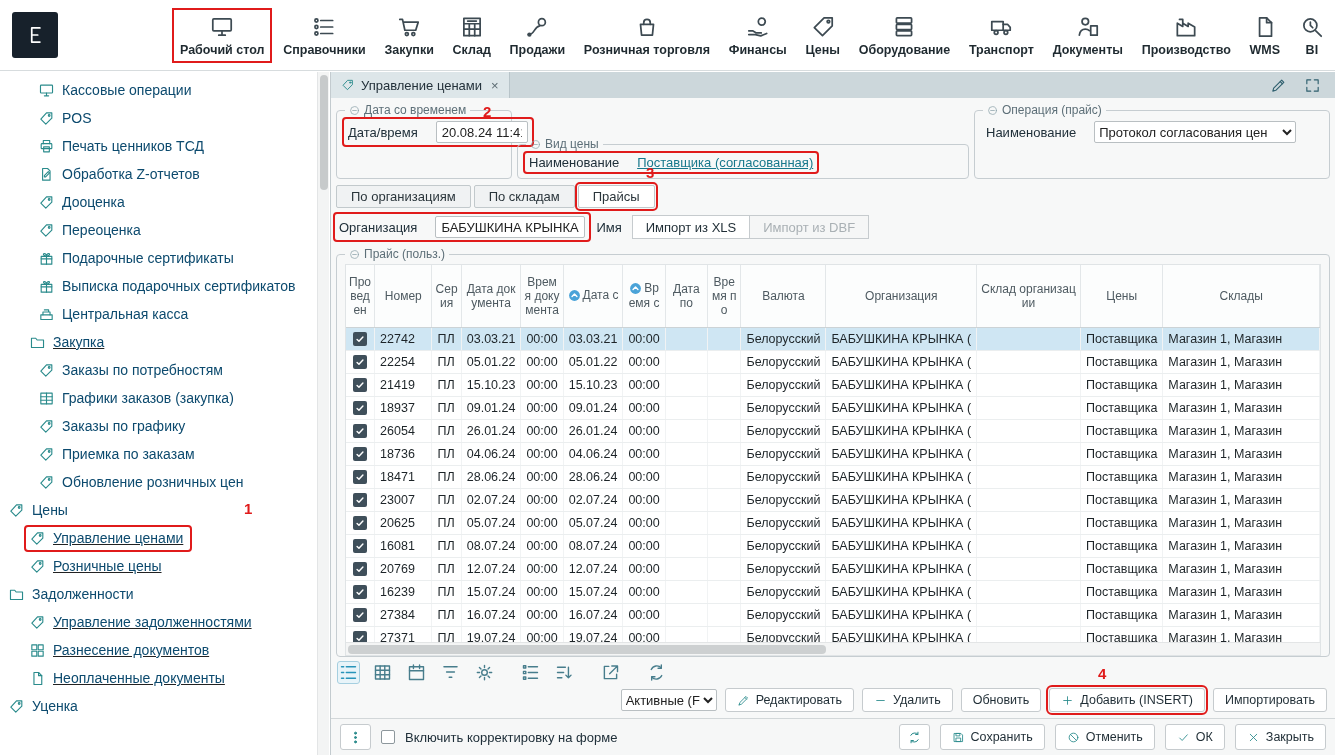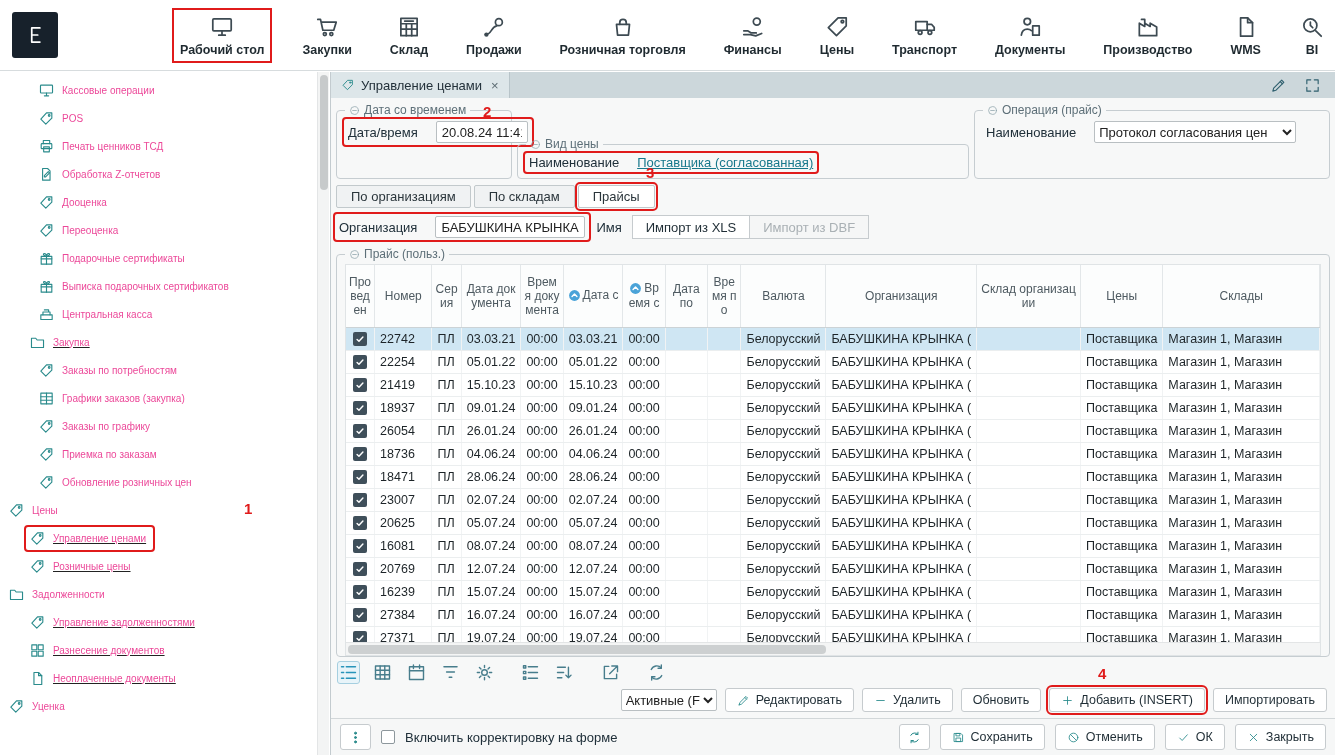--- a/index.html
+++ b/index.html
@@ -27,21 +27,21 @@
   .nav-item .lbl { font-size:12.5px; color:#1f2a30; white-space:nowrap;font-weight:bold; }
   .nav-item.hl { outline:2px solid #e01b1b; outline-offset:0; }
 
   
   #sidebar { position:absolute; top:72px; left:0; bottom:0; width:329px; background:#fff;
              display:flex; }
   #side-list { flex:1; padding-top:4px; overflow:hidden; }
   .side-item { height:28px; display:flex; align-items:center; cursor:pointer; }
   .side-item .inner { display:inline-flex; align-items:center; gap:7px; padding:2px 6px 2px 2px; }
   .side-item .ic { width:17px; height:17px; color:#2a8b8c; }
-  .side-item .lbl { font-size:10px; color:#ec4899; white-space:nowrap; }
+  .side-item .lbl { font-size:14px; color:#0c4a6e; white-space:nowrap; }
   .ind0 { padding-left:6px; } .ind1 { padding-left:27px;text-decoration:underline; } .ind2 { padding-left:36px; }
   #side-scroll { width:12px; background:#f3f4f4; border-left:1px solid #e3e5e6; position:relative; }
   #side-thumb { position:absolute; top:3px; left:1.5px; width:8px; height:115px;
                 background:#c7cacb; border-radius:4px; }
 
   
   #main { position:absolute; top:72px; left:330px; right:0; bottom:0; display:flex;
           flex-direction:column; background:#f7f8f8; border-left:1px solid #c3cbcf; }
   #tabstrip { height:26px; background:#ccd7db; display:flex; align-items:stretch; flex:none; }
   #doc-tab { display:flex; align-items:center; gap:6px; padding:0 10px; background:#dde6e9;
@@ -142,20 +142,31 @@
           <svg viewBox="0 0 24 24" fill="none" stroke="currentColor" stroke-width="1.6" stroke-linecap="round" stroke-linejoin="round">
             <rect x="3.5" y="4.5" width="17" height="11" rx="1"></rect>
             <path d="M9 19.5h6M12 15.5v4"></path>
           </svg>
         </span>
        <span class="lbl">Рабочий стол</span>
      </div>
       <div class="nav-item">
        <span class="ic">
           <svg viewBox="0 0 24 24" fill="none" stroke="currentColor" stroke-width="1.6" stroke-linecap="round" stroke-linejoin="round">
+            <path d="M9 6h11M9 12h11M9 18h11"></path>
+            <circle cx="5" cy="6" r="1.4"></circle>
+            <circle cx="5" cy="12" r="1.4"></circle>
+            <circle cx="5" cy="18" r="1.4"></circle>
+          </svg>
+        </span>
+       <span class="lbl">Справочники</span>
+     </div>
+      <div class="nav-item">
+       <span class="ic">
+          <svg viewBox="0 0 24 24" fill="none" stroke="currentColor" stroke-width="1.6" stroke-linecap="round" stroke-linejoin="round">
             <path d="M3.5 5h2.5l2.2 10h10l2.3-7.5H7"></path>
             <circle cx="10" cy="18.5" r="1.4"></circle>
             <circle cx="16" cy="18.5" r="1.4"></circle>
           </svg>
         </span>
        <span class="lbl">Закупки</span>
      </div>
       <div class="nav-item">
        <span class="ic">
           <svg viewBox="0 0 24 24" fill="none" stroke="currentColor" stroke-width="1.6" stroke-linecap="round" stroke-linejoin="round">
@@ -194,20 +205,30 @@
        <span class="lbl">Финансы</span>
      </div>
       <div class="nav-item">
        <span class="ic">
           <svg viewBox="0 0 24 24" fill="none" stroke="currentColor" stroke-width="1.6" stroke-linecap="round" stroke-linejoin="round">
             <path d="M13 3.5h7.5V11L11.5 20 4 12.5z"></path>
             <circle cx="17" cy="7" r="1.2"></circle>
           </svg>
         </span>
        <span class="lbl">Цены</span>
+     </div>
+      <div class="nav-item">
+       <span class="ic">
+          <svg viewBox="0 0 24 24" fill="none" stroke="currentColor" stroke-width="1.6" stroke-linecap="round" stroke-linejoin="round">
+            <rect x="5" y="3.5" width="14" height="5" rx="0.8"></rect>
+            <rect x="5" y="9.5" width="14" height="5" rx="0.8"></rect>
+            <rect x="5" y="15.5" width="14" height="4.5" rx="0.8"></rect>
+          </svg>
+        </span>
+       <span class="lbl">Оборудование</span>
      </div>
       <div class="nav-item">
        <span class="ic">
           <svg viewBox="0 0 24 24" fill="none" stroke="currentColor" stroke-width="1.6" stroke-linecap="round" stroke-linejoin="round">
             <rect x="3.5" y="7" width="10.5" height="8"></rect>
             <path d="M14 9.5h4l2.5 2.8V15H14"></path>
             <circle cx="7.5" cy="17" r="1.7"></circle>
             <circle cx="16.5" cy="17" r="1.7"></circle>
           </svg>
         </span>

